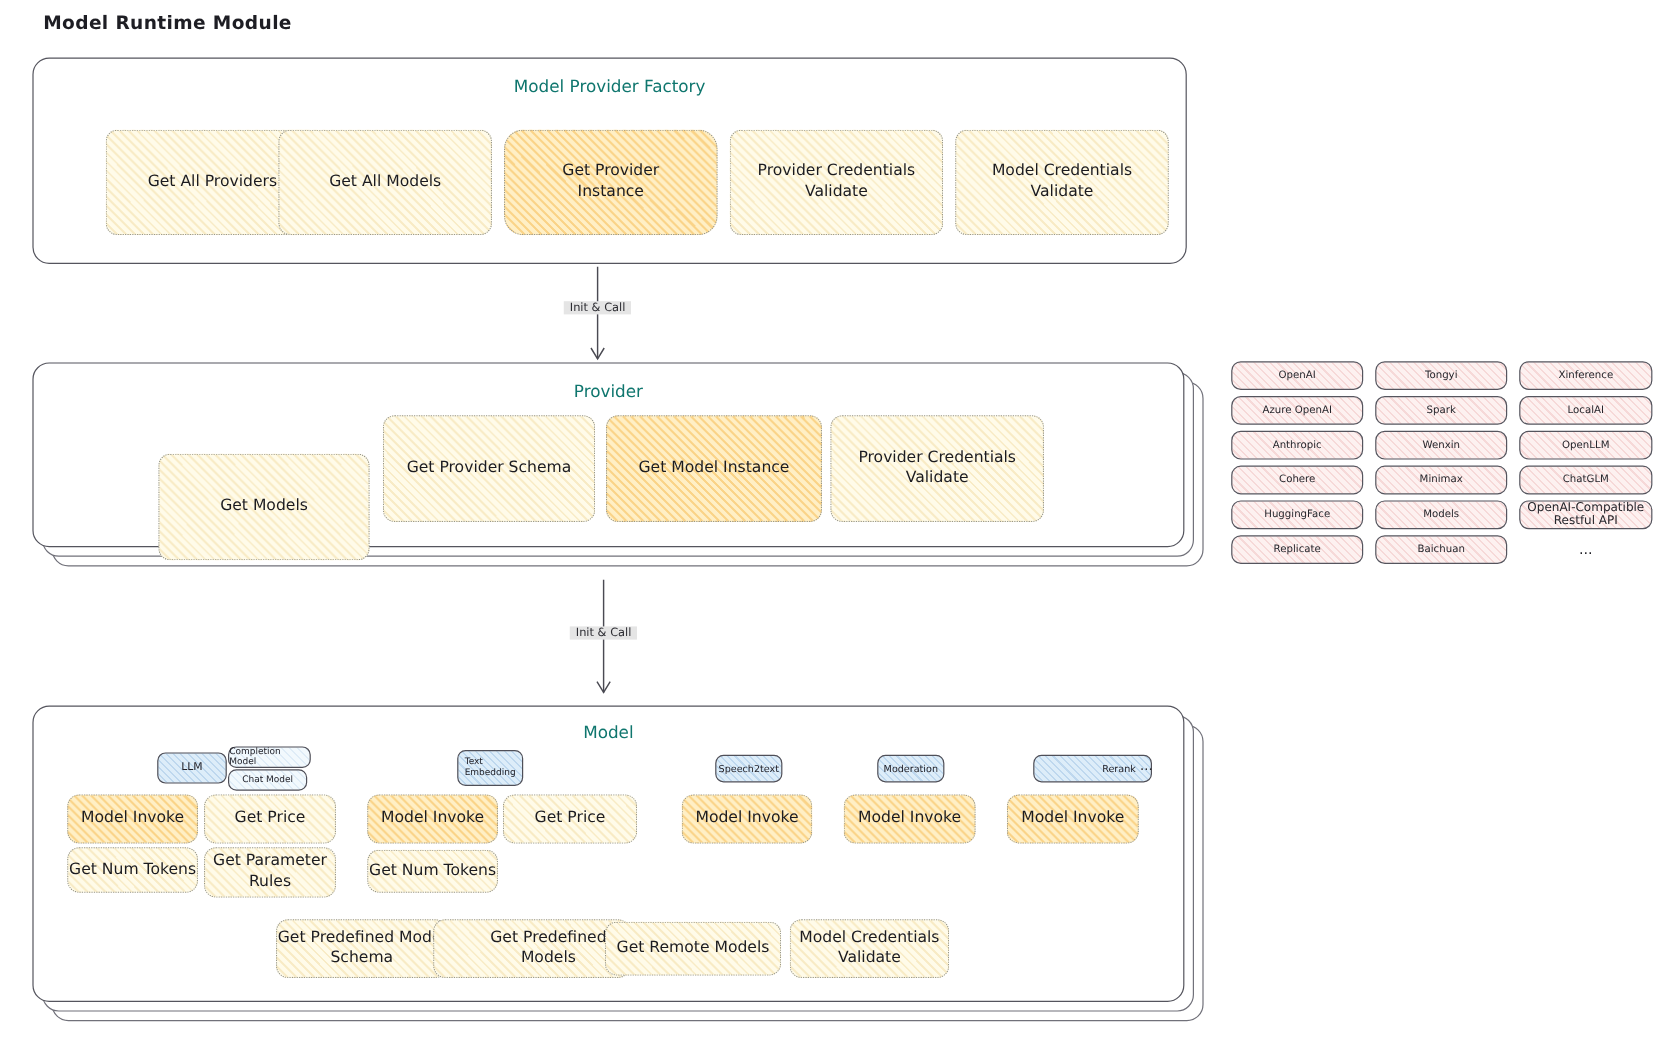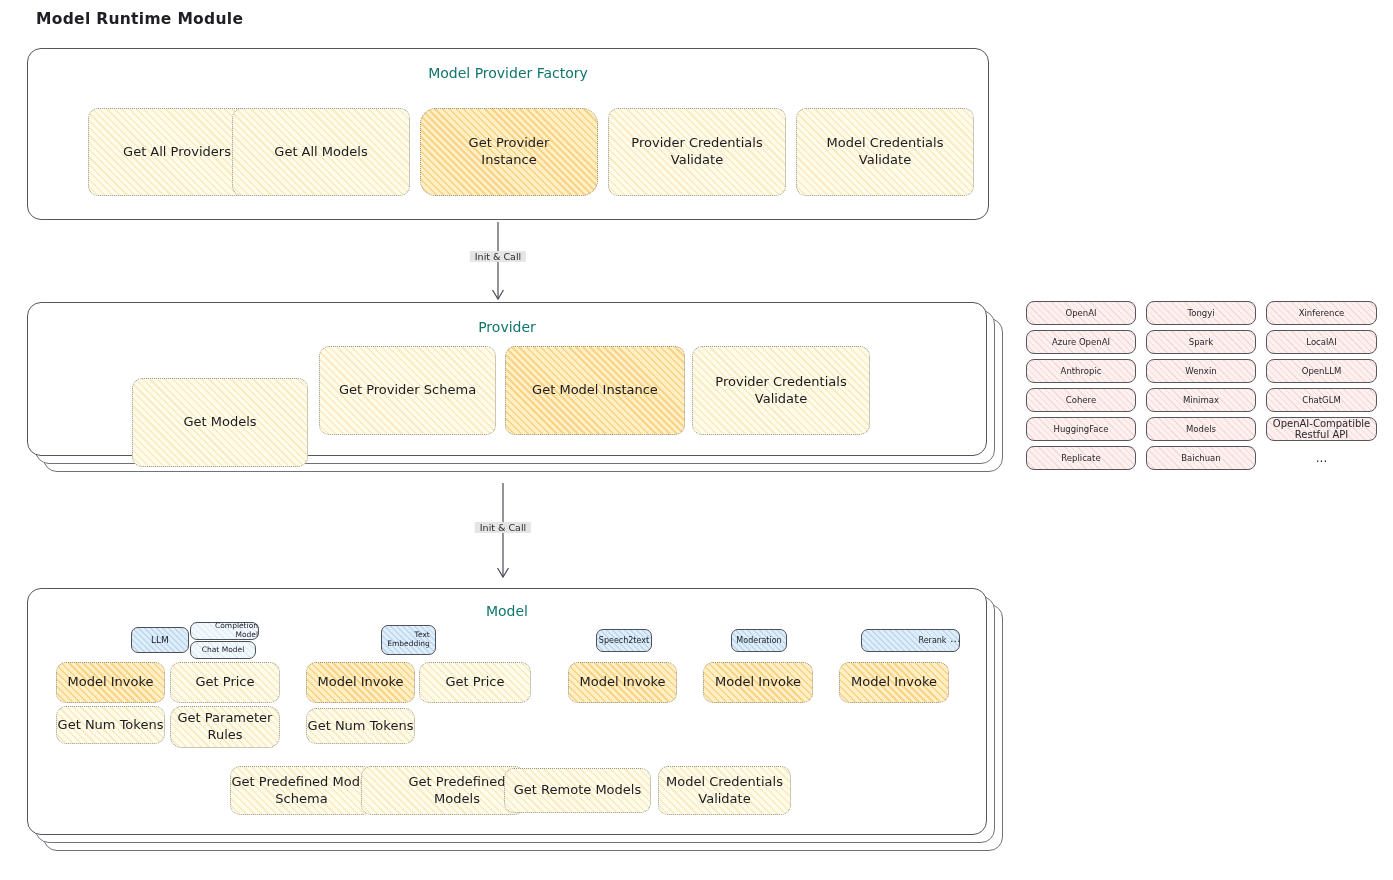--- a/index.html
+++ b/index.html
@@ -22,21 +22,21 @@
 
   .providers-grid{position:absolute;left:1026px;top:301px;display:grid;
        grid-template-columns:110px 110px 111px;grid-auto-rows:24px;column-gap:10px;row-gap:5px;z-index:3;}
   .pill{display:flex;align-items:center;justify-content:center;text-align:center;
        border:1.5px solid #55555e;border-radius:8px;font-size:8.5px;color:#26262c;
        background-color:#fdf1f0;
        background-image:repeating-linear-gradient(45deg,rgba(219,120,120,.20) 0 1.3px,rgba(0,0,0,0) 1.3px 4.6px);}
   .pill.long{font-size:10px;}
   .dots{display:flex;align-items:center;justify-content:center;font-size:12px;border:none;background:none;}
 
-  .tag{position:absolute;display:flex;align-items:center;justify-content:center;text-align:right;
+  .tag{position:absolute;display:flex;align-items:center;justify-content:center;text-align:left;
        border:1.4px solid #4f4f58;border-radius:7px;font-size:8px;line-height:1.15;color:#22222a;
        white-space:pre-line;
        background-color:#ddedf9;
        background-image:repeating-linear-gradient(45deg,rgba(110,160,210,.28) 0 1.2px,rgba(0,0,0,0) 1.2px 4.2px);}
   .tag.small{background-color:#f2f9fd;font-size:7.5px;
        background-image:repeating-linear-gradient(45deg,rgba(110,160,210,.14) 0 1.2px,rgba(0,0,0,0) 1.2px 4.6px);}
   .tag-dots{position:absolute;font-size:11px;color:#2a2a30;}
 
   .arrow{position:absolute;z-index:2;}
   .arrow-label{position:absolute;transform:translateX(-50%);background:#e5e5e5;padding:0 5px;
@@ -116,21 +116,21 @@
     <div class="tag" style="left:353px;top:36px;width:53px;height:28px;font-size:7.5px;">Text
 Embedding</div>
     <div class="tag" style="left:568px;top:40px;width:54px;height:21px;">Speech2text</div>
     <div class="tag" style="left:703px;top:40px;width:54px;height:21px;">Moderation</div>
     <div class="tag" style="left:833px;top:40px;width:53px;height:21px;padding-left:44px;">Rerank</div>
     <div class="tag-dots" style="left:922px;top:43px;">...</div>
 
     <div class="btn hl" style="left:28px;top:73px;width:107px;height:39px;">Model Invoke</div>
     <div class="btn" style="left:142px;top:73px;width:108px;height:39px;">Get Price</div>
     <div class="btn" style="left:28px;top:117px;width:107px;height:36px;">Get Num Tokens</div>
-    <div class="btn" style="left:142px;top:117px;width:108px;height:40px;border-radius:12px;">Get Parameter
+    <div class="btn" style="left:142px;top:117px;width:108px;height:40px;">Get Parameter
 Rules</div>
 
     <div class="btn hl" style="left:278px;top:73px;width:107px;height:39px;">Model Invoke</div>
     <div class="btn" style="left:391px;top:73px;width:110px;height:39px;">Get Price</div>
     <div class="btn" style="left:278px;top:119px;width:107px;height:34px;">Get Num Tokens</div>
 
     <div class="btn hl" style="left:540px;top:73px;width:107px;height:39px;">Model Invoke</div>
     <div class="btn hl" style="left:675px;top:73px;width:108px;height:39px;">Model Invoke</div>
     <div class="btn hl" style="left:811px;top:73px;width:108px;height:39px;">Model Invoke</div>
 

